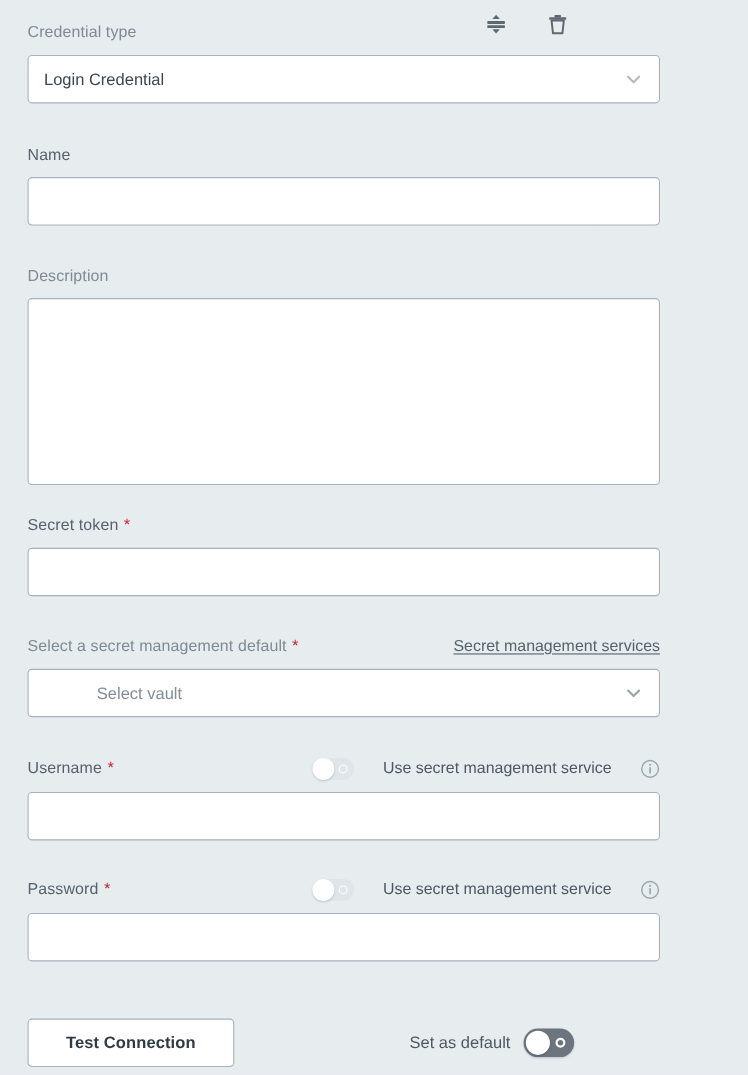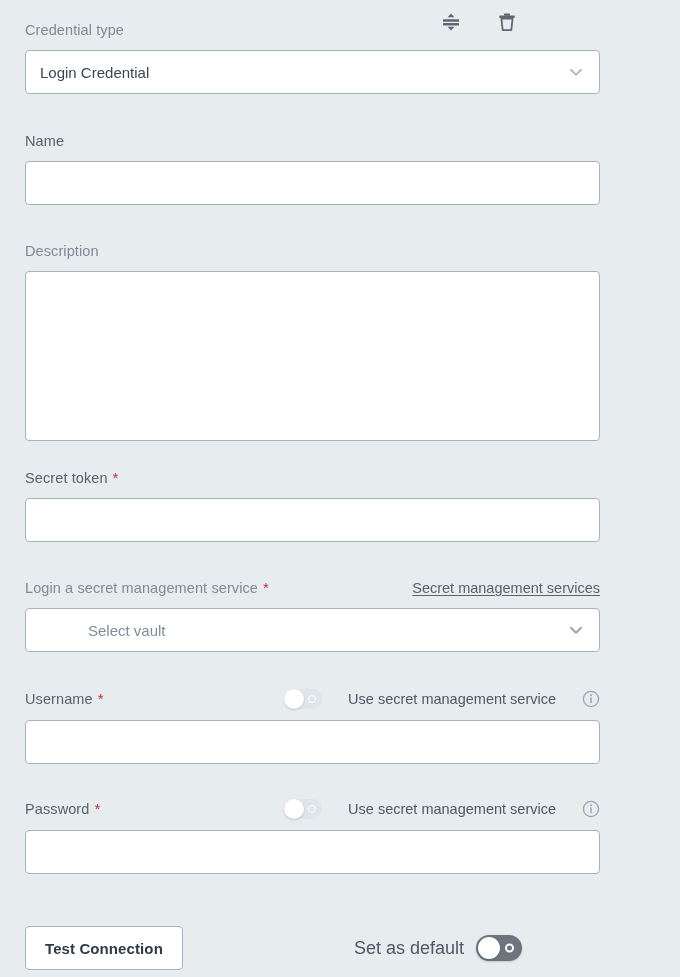--- a/index.html
+++ b/index.html
@@ -200,39 +200,39 @@
     right: 22px;
     bottom: 6px;
     height: 46px;
     display: flex;
     align-items: center;
     justify-content: space-between;
   }
 
   .btn-outline {
     height: 44px;
-    padding: 0 19px;
+    padding: 0 34px;
     background: #ffffff;
     border: 1px solid #a6b3bc;
     border-radius: 4px;
     font-family: "Liberation Sans", sans-serif;
     font-size: 15px;
     font-weight: bold;
     color: #2f3a44;
     cursor: pointer;
     letter-spacing: 0.1px;
   }
 
   .default-area {
     display: flex;
     align-items: center;
     gap: 12px;
   }
   .default-label {
-    font-size: 18px;
+    font-size: 15px;
     color: #4d5864;
     white-space: nowrap;
   }
 
   .toggle-dark {
     position: relative;
     width: 46px;
     height: 26px;
     border-radius: 13px;
     background: #6c757d;
@@ -316,21 +316,21 @@
   <div class="form-group" style="top:468px;">
     <div class="label-row">
       <span class="field-label strong">Secret token</span>
       <span class="req">*</span>
     </div>
     <input class="text-input" type="text" value="" placeholder="" style="">
   </div>
 
   <div class="form-group" style="top:578px;">
     <div class="label-row">
-      <span class="field-label muted">Login a secret management service</span>
+      <span class="field-label muted">Select a secret management default</span>
       <span class="req">*</span>
       <a class="link-right">Secret management services</a>
     </div>
     <div class="select-box">
       <span class="select-value placeholder">Select vault</span>
       <span class="chevron">
         <svg width="18" height="18" viewBox="0 0 18 18" aria-hidden="true">
           <polyline points="4,6.8 9,11.8 14,6.8" fill="none" stroke="#9aa5ae" stroke-width="2" stroke-linecap="round" stroke-linejoin="round"></polyline>
         </svg>
       </span>

